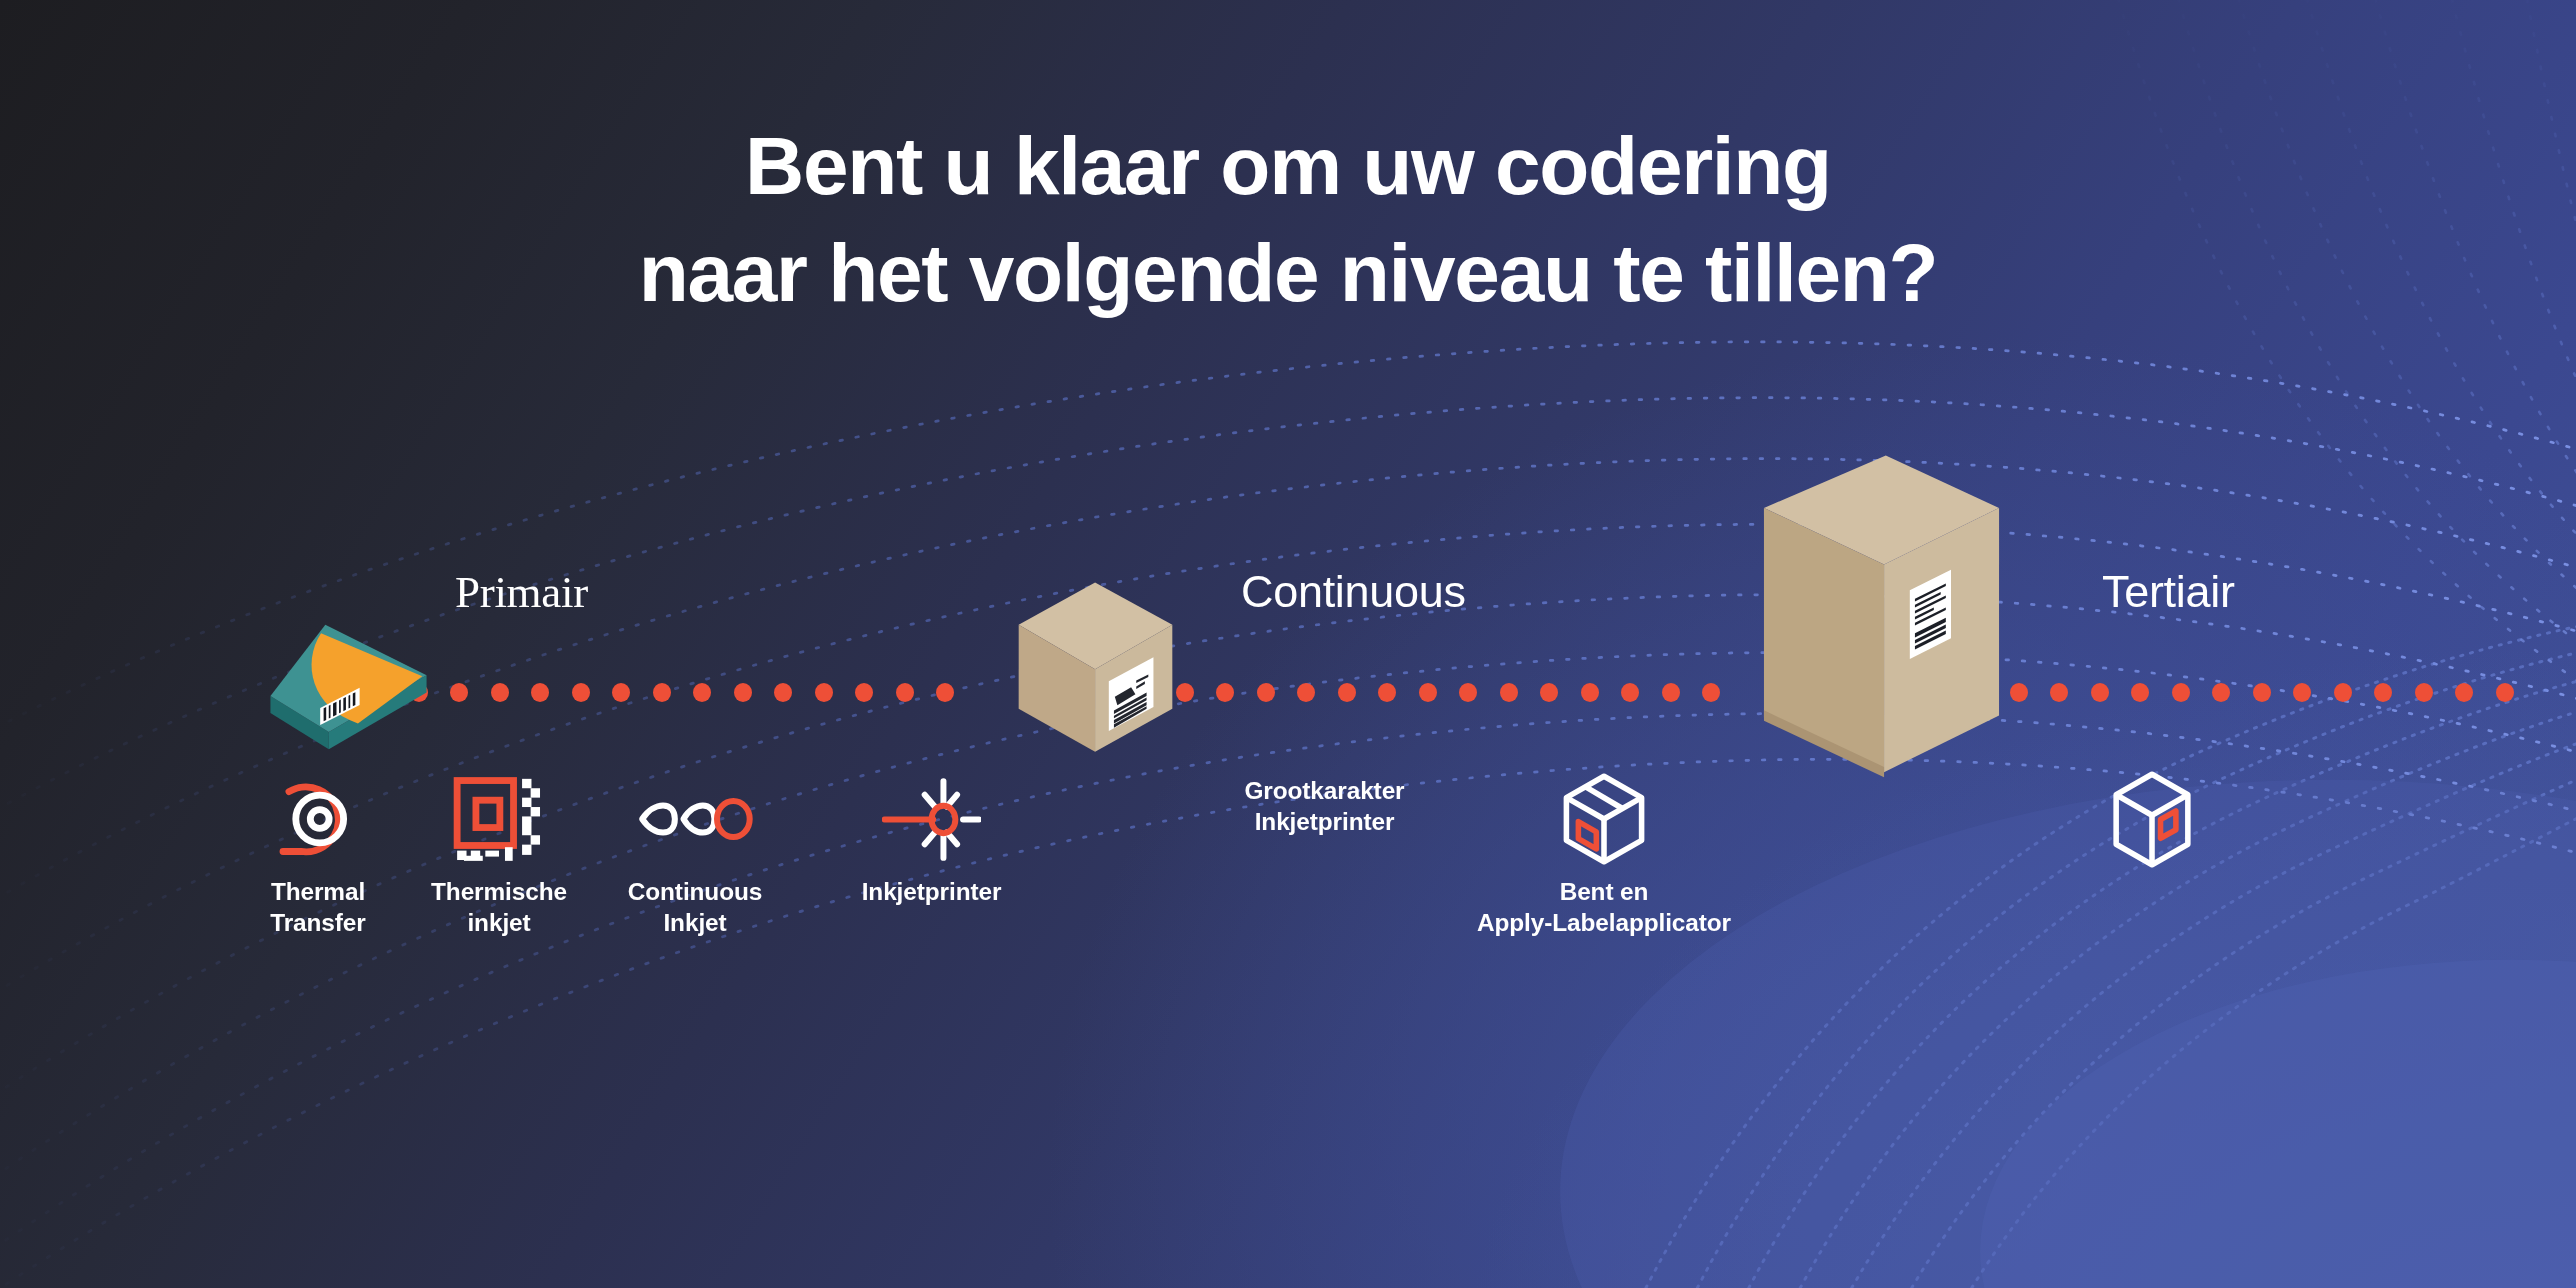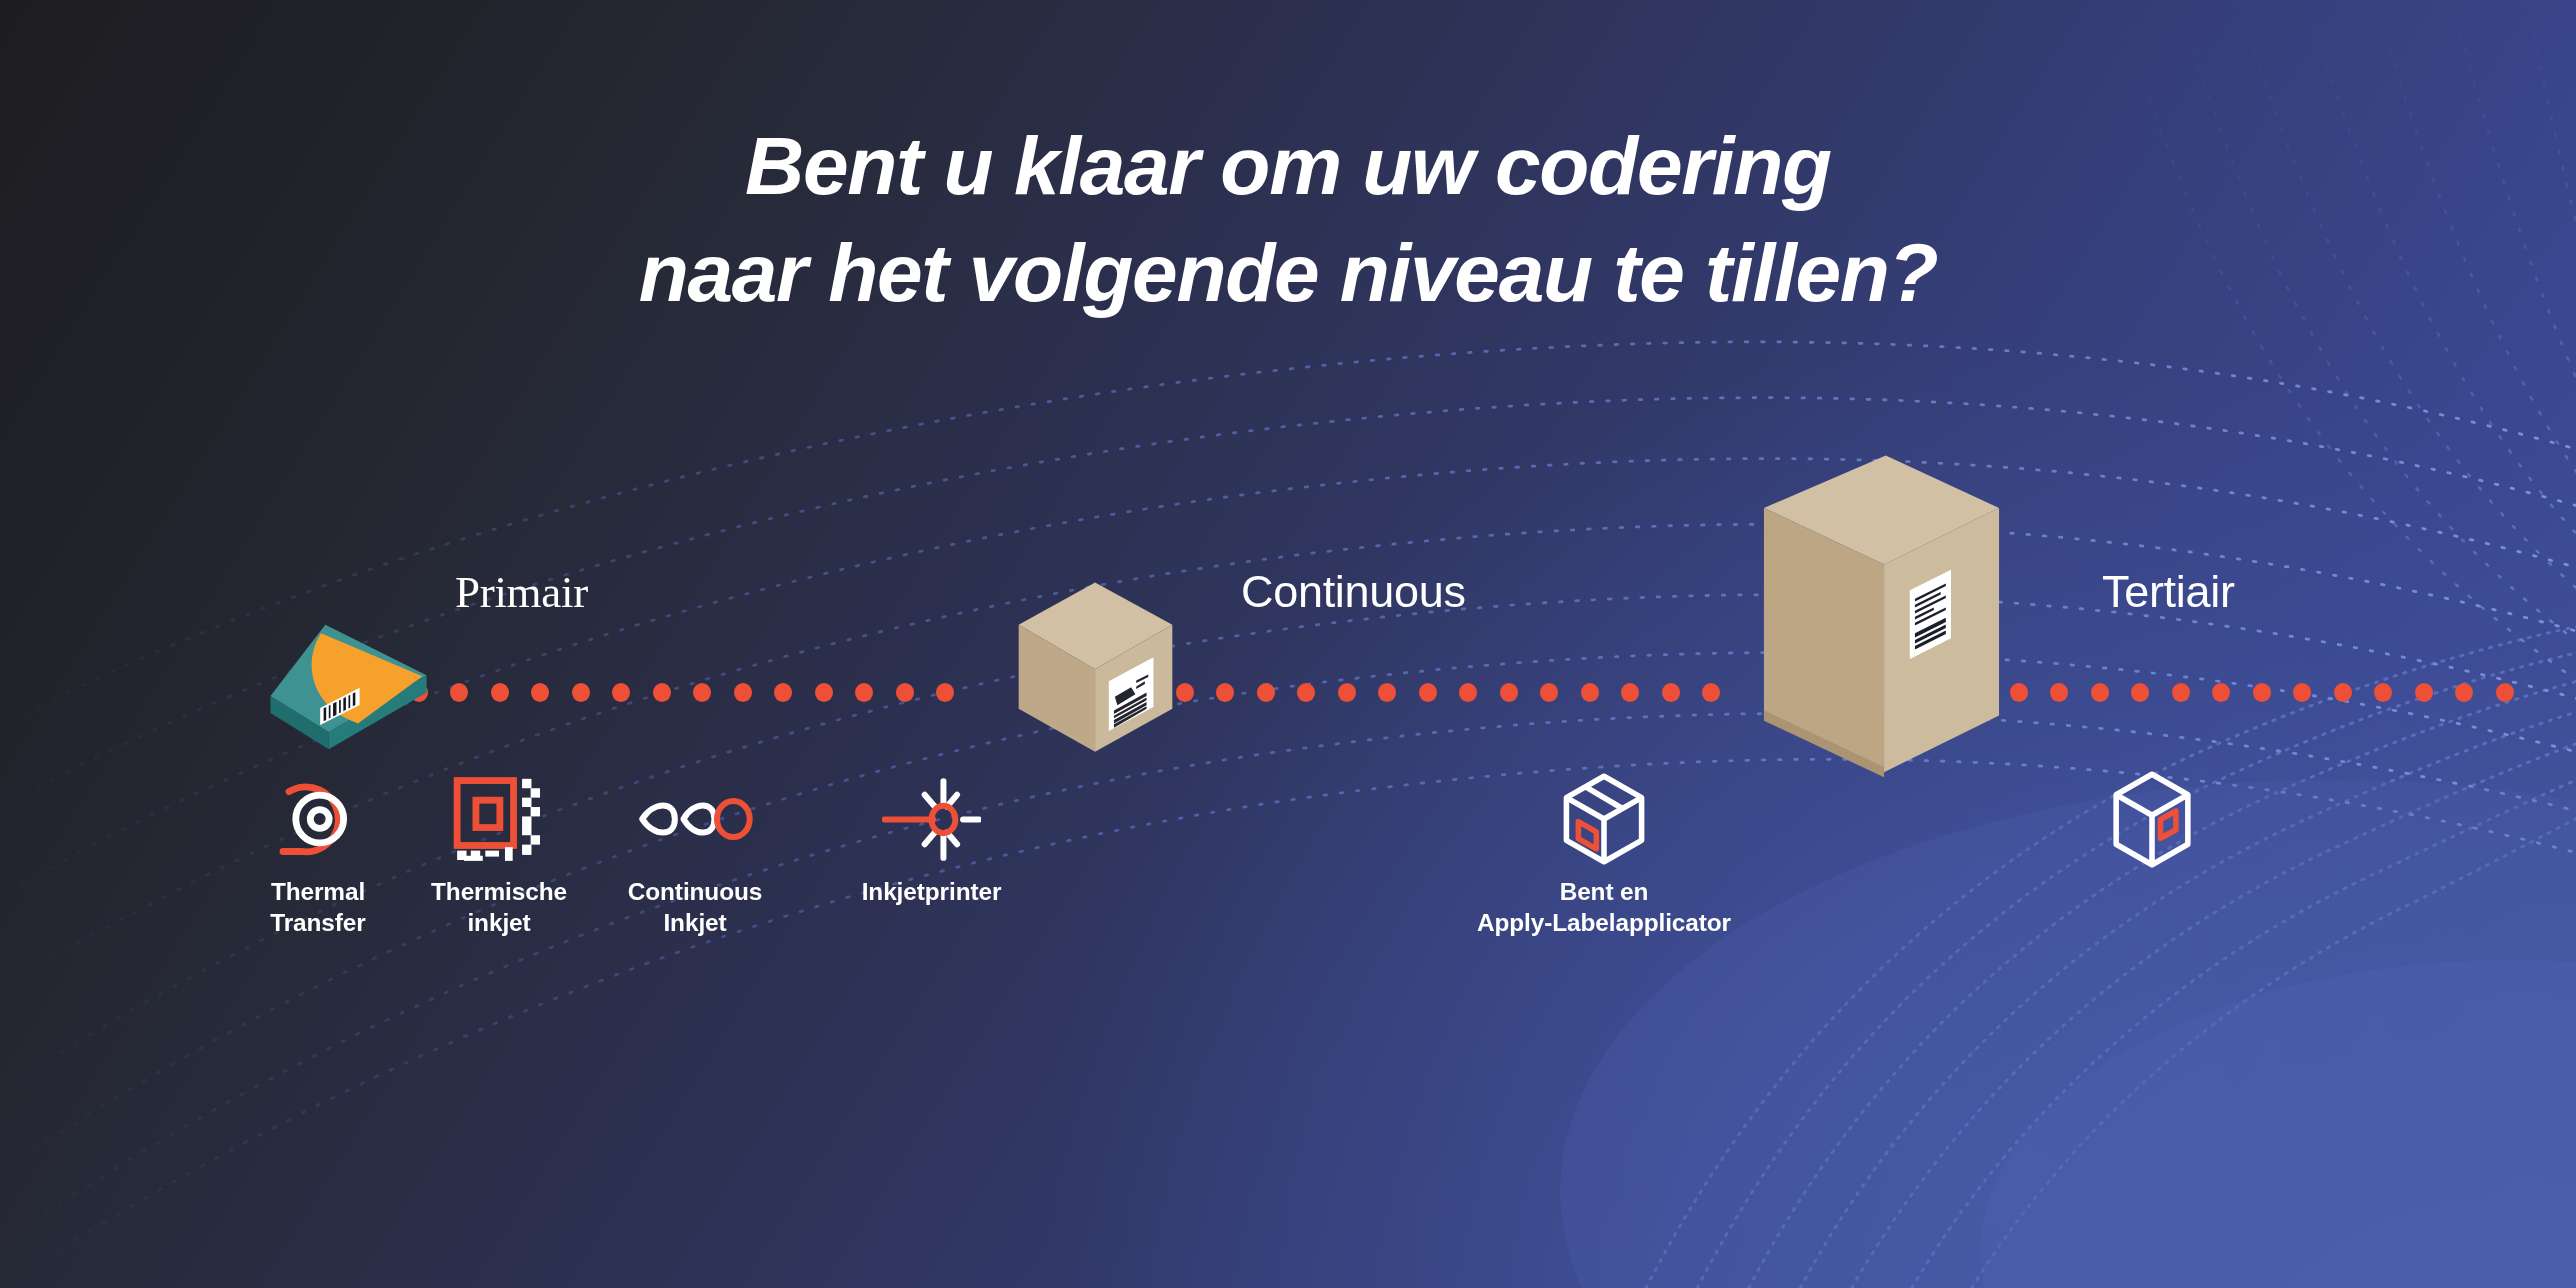--- a/index.html
+++ b/index.html
@@ -26,21 +26,21 @@
   
   #headline {
     position:absolute; top:113px; left:0; width:2576px;
     text-align:center;
     color:#ffffff;
     font-size:82px;
     font-weight:bold;
     line-height:1.30;
     letter-spacing:-1.3px;
   }
-  #headline .l { display:block;font-style:italic; }
+  #headline .l { display:block; }
 
   
   #dot-rail {
     position:absolute; left:0; top:683px; width:2576px; height:19px;
   }
   .rail-seg { position:absolute; top:0; height:19px; }
   .rail-seg i {
     position:absolute; top:0; width:18px; height:19px;
     border-radius:50%;
     background:#ee4f37;
@@ -347,20 +347,22 @@
           <line x1="88" y1="80" x2="76" y2="66"></line>
         </g>
         <line x1="3" y1="51" x2="60" y2="51" stroke="#ee4f37" stroke-width="7" stroke-linecap="round"></line>
         <ellipse cx="72" cy="51" rx="14" ry="16" fill="none" stroke="#ee4f37" stroke-width="7"></ellipse>
       </svg>
     </div>
     <div class="lbl">Inkjetprinter</div>
   </div>
 
   <div class="method" id="m-lci">
+    <div class="lbl">Grootkarakter
+Inkjetprinter</div>
   </div>
 
   <div class="method" id="m-pna">
     <div class="ic">
       <svg viewBox="0 0 100 110" width="86" height="94">
         <g fill="none" stroke="#ffffff" stroke-width="6.5" stroke-linejoin="round">
           <path d="M50,5 L94,30 L94,80 L50,105 L6,80 L6,30 Z"></path>
           <path d="M6,30 L50,55 L94,30"></path>
           <path d="M50,55 L50,105"></path>
           <path d="M28,17 L72,43"></path>

